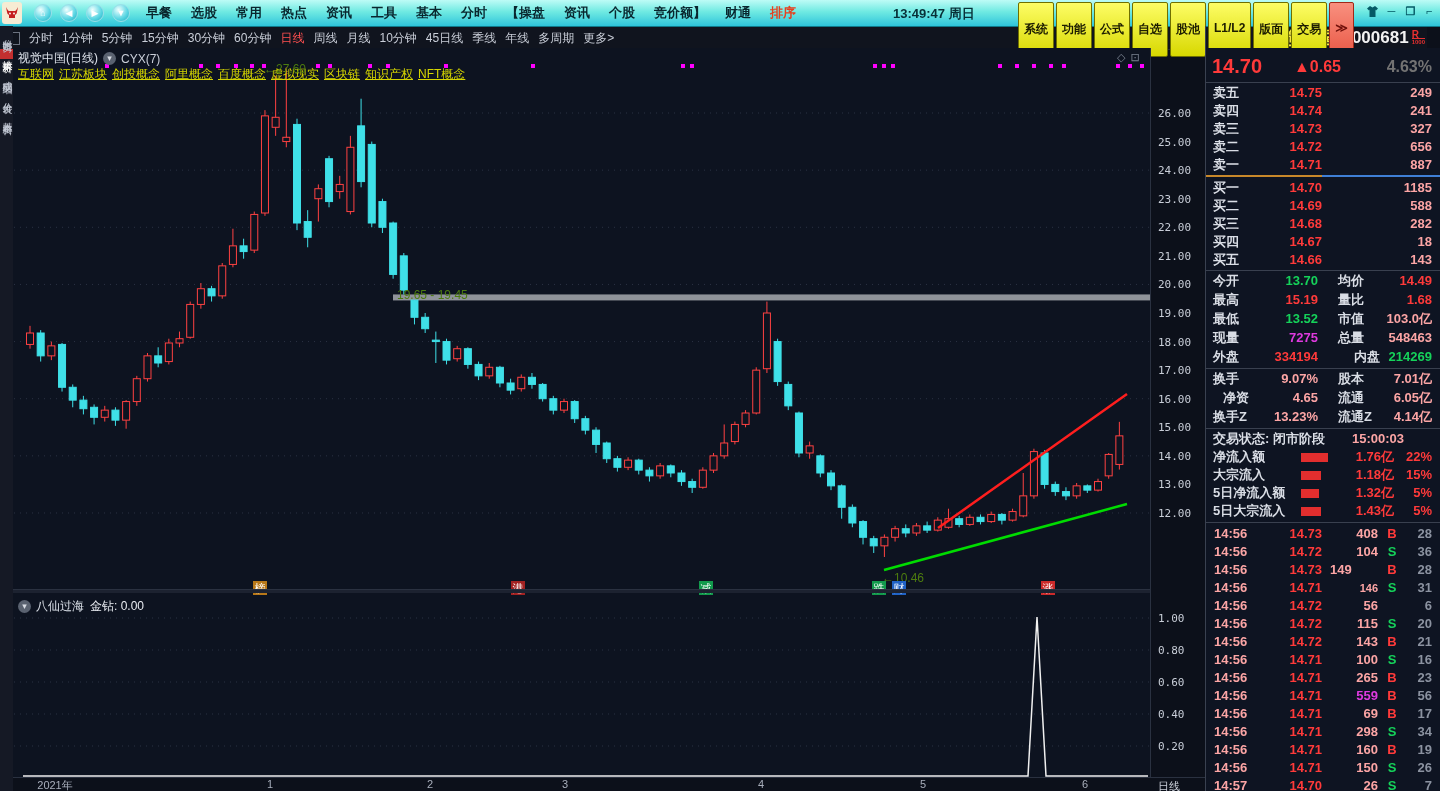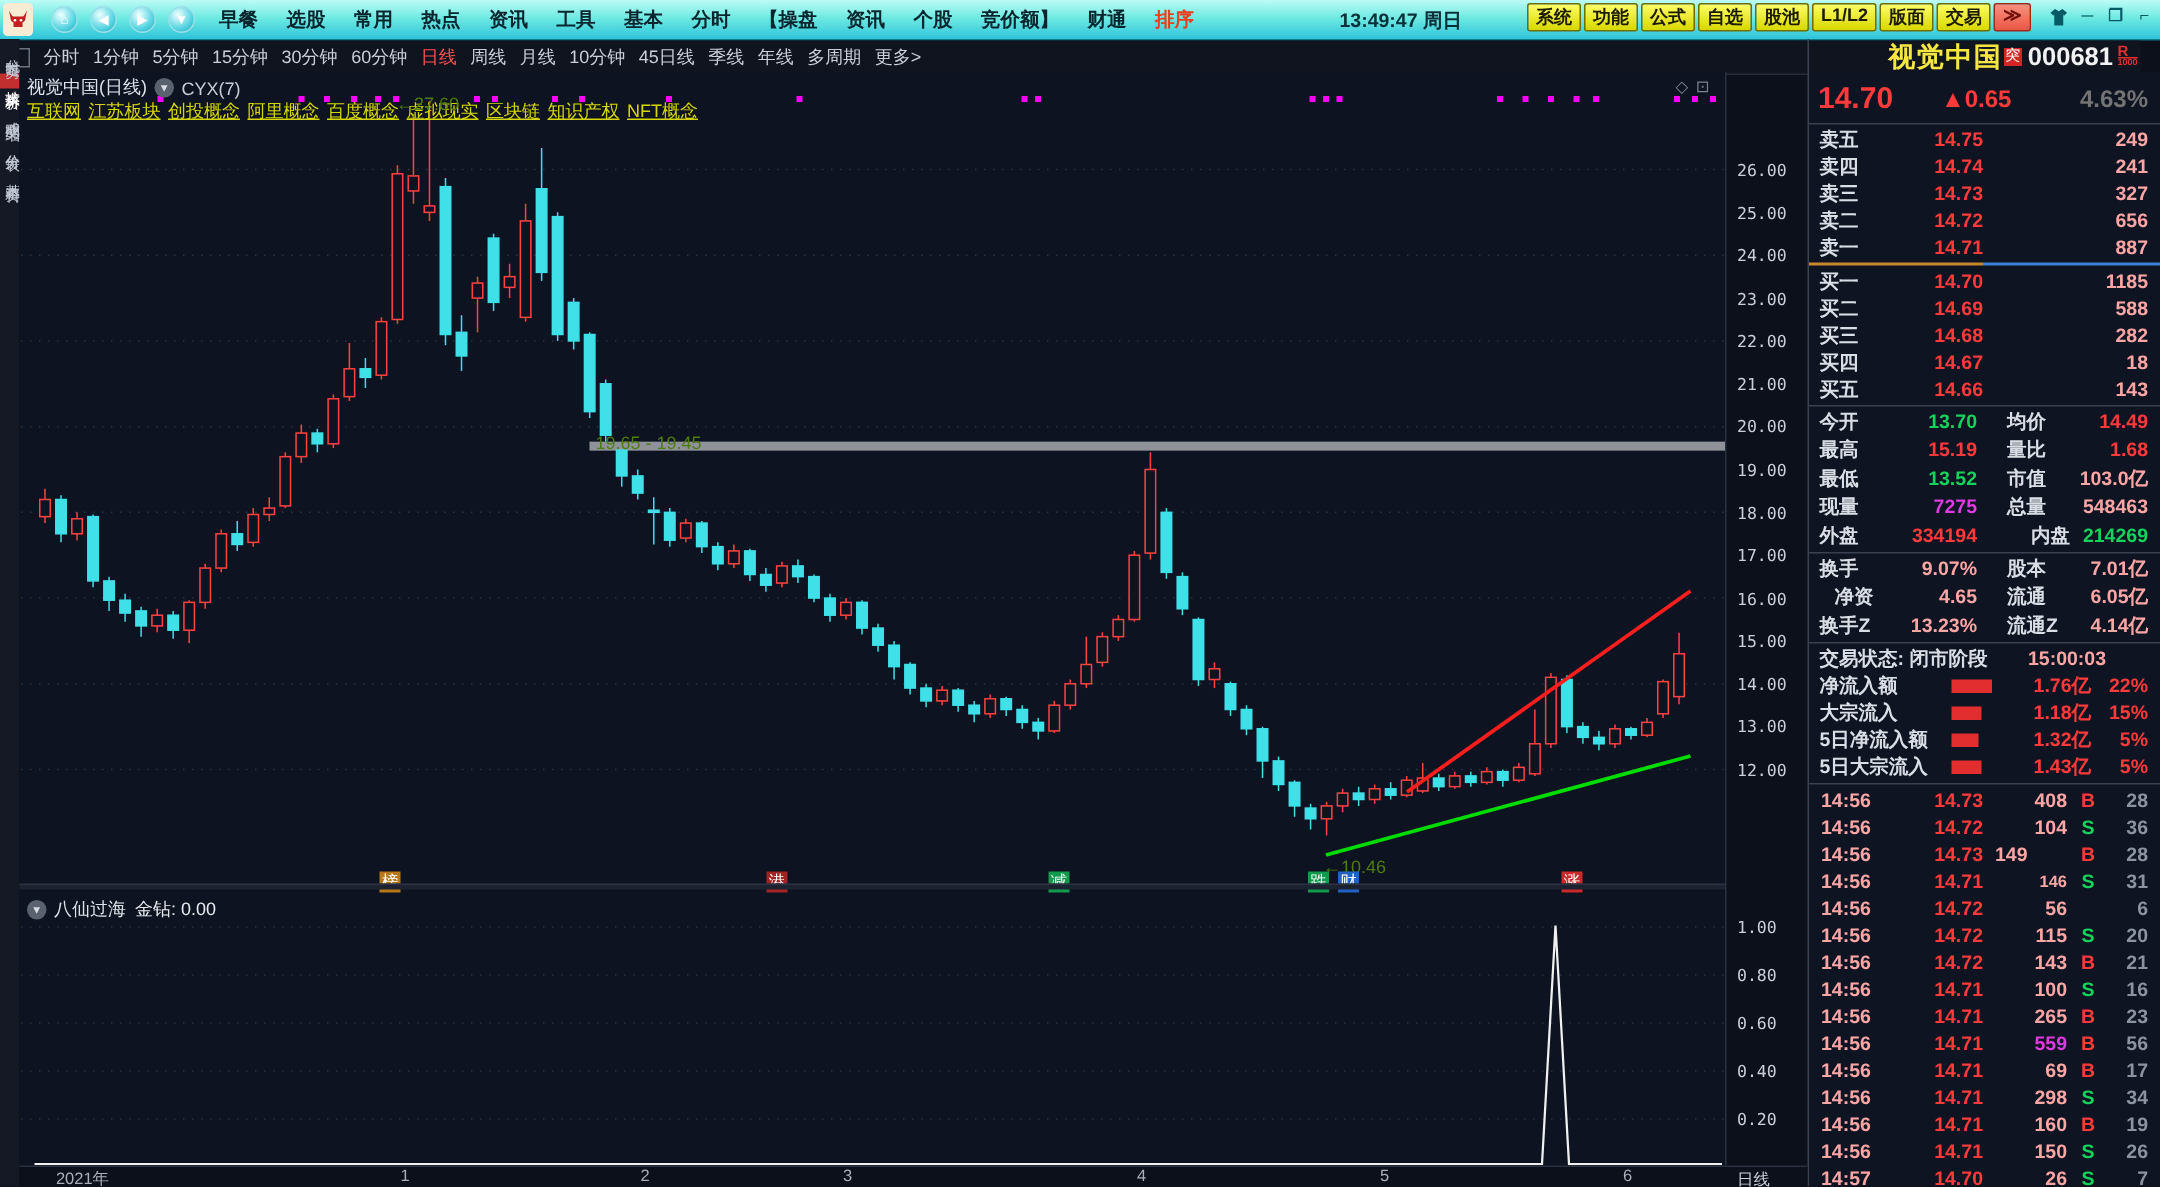--- a/index.html
+++ b/index.html
@@ -14,21 +14,21 @@
         display:flex;align-items:center;justify-content:center;}
   .navc{width:16px;height:16px;border-radius:50%;margin-left:8px;
         background:radial-gradient(circle at 35% 30%,#EFFFFF,#57D5E2 60%,#1FA6BC);
         color:#FFF;font-size:9px;line-height:16px;text-align:center;border:1px solid #9ADFE8;}
   #menus{display:flex;margin-left:16px;}
   .menu-item{font-size:13px;font-weight:700;color:#09262E;margin-right:19px;cursor:default;white-space:nowrap;}
   .menu-item.accent{color:#E6401F;}
   #clock{position:absolute;left:893px;top:5px;font-size:13px;font-weight:700;color:#083038;}
   #qbtns{position:absolute;left:1018px;top:2px;display:flex;}
   .qbtn{background:linear-gradient(#FDFD66,#D8D800);border:1px solid #6F6F00;border-radius:2px;
-        color:#1C1C00;font-size:12px;font-weight:700;padding:0 5px;margin-right:2px;white-space:nowrap;}
+        color:#1C1C00;font-size:12px;font-weight:700;padding:18px 5px;margin-right:2px;white-space:nowrap;}
   .qbtn.more{background:linear-gradient(#F8907F,#EA5845);border-color:#A02818;color:#70100A;}
   #wctrl{position:absolute;left:1366px;top:5px;display:flex;gap:6px;}
   .wicon{width:13px;height:13px;color:#055A66;font-size:11px;line-height:13px;text-align:center;font-weight:700;}
   
   #toolbar2{left:13px;top:26px;width:1427px;height:22px;background:#10141E;
     border-bottom:1px solid #262C3B;display:flex;align-items:center;}
   .tb-item{font-size:12px;color:#C9CED8;margin-left:9px;white-space:nowrap;cursor:default;}
   .tb-item.active{color:#FF5050;}
   #layout-icon{width:11px;height:11px;border:1px solid #6B7280;margin-left:7px;background:linear-gradient(90deg,#6B7280 45%,transparent 45%);}
   #stockgrp{display:flex;align-items:center;margin-left:auto;margin-right:2px;}

